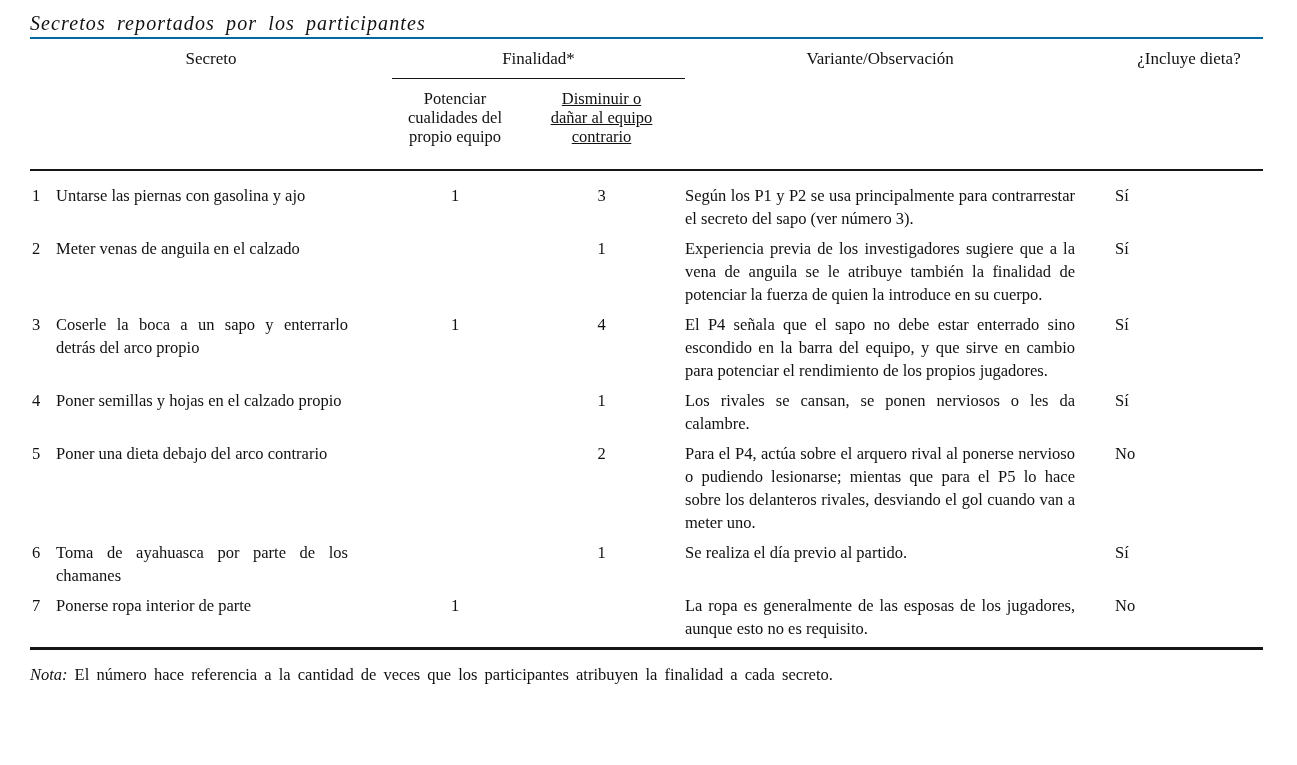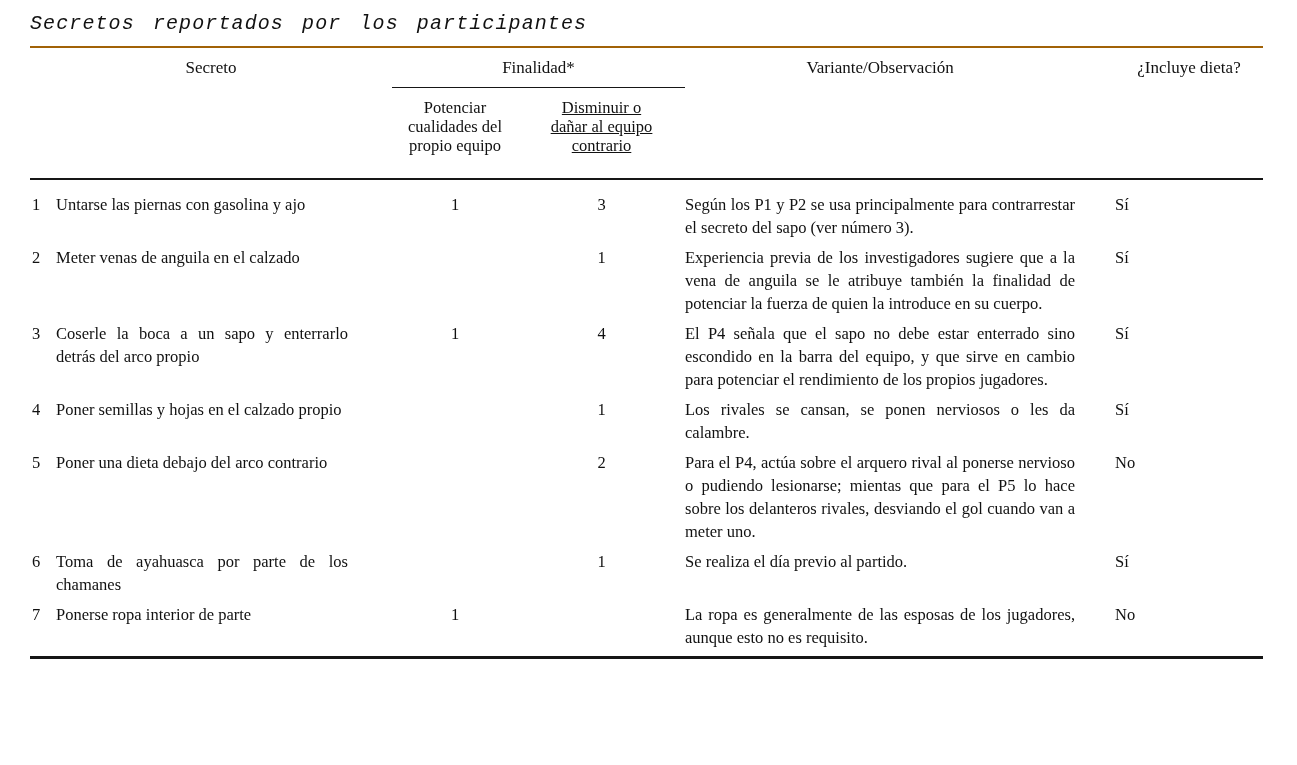--- a/index.html
+++ b/index.html
@@ -21,28 +21,27 @@
     font-size: 20px;
     line-height: 23px;
     letter-spacing: 0.8px;
   }
   .table-subtitle {
     font-style: italic;
     font-size: 20px;
     line-height: 25px;
     letter-spacing: 1.1px;
     word-spacing: 5px;
-    margin-bottom: 10px;
-    font-family: Liberation Mono, monospace;
+    margin-bottom: 1px;
   }
   table.apa {
     border-collapse: collapse;
     table-layout: fixed;
     width: 1233px;
-    border-top: 2px solid #a16207;
+    border-top: 2px solid #0369a1;
     border-bottom: 3px solid #161616;
   }
   col.c1 { width: 26px; }
   col.c2 { width: 336px; }
   col.c3 { width: 126px; }
   col.c4 { width: 167px; }
   col.c5 { width: 430px; }
   col.c6 { width: 148px; }
 
   thead th {
@@ -173,14 +172,17 @@
         <td class="c-num">7</td>
         <td class="c-secreto">Ponerse ropa interior de parte</td>
         <td class="c-pot">1</td>
         <td class="c-dis"></td>
         <td class="c-var">La ropa es generalmente de las esposas de los jugadores, aunque esto no es requisito.</td>
         <td class="c-dieta">No</td>
       </tr>
     </tbody>
   </table>
 
+  <div class="note">
+    <span class="note-label">Nota:</span><span>El número hace referencia a la cantidad de veces que los participantes atribuyen la finalidad a cada secreto.</span>
+  </div>
 
 </div>
 
 </body></html>

